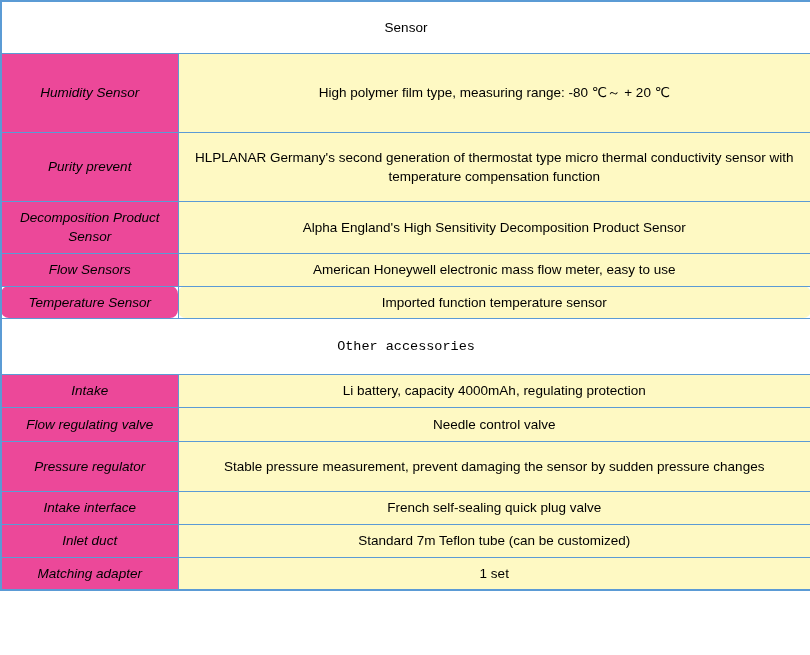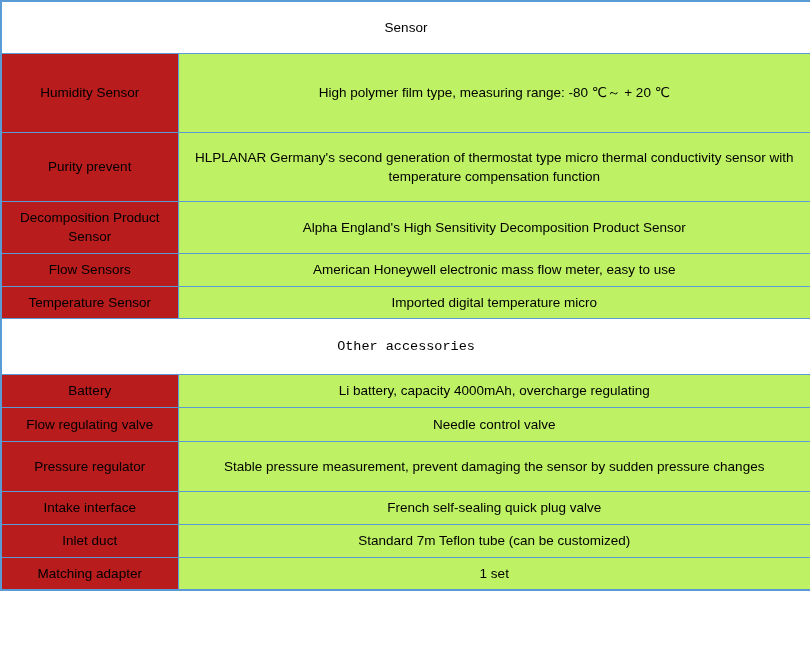--- a/index.html
+++ b/index.html
@@ -23,33 +23,34 @@
     line-height: 19px;
     padding: 2px 6px;
     overflow: hidden;
   }
   td.section-header {
     background: #ffffff;
     font-size: 14px;
     margin-left: 16px;
   }
   td.label-cell {
-    background: #b91c1c;
+    background: #ec4899;
     width: 177px;
+    font-style: italic;
   }
   td.value-cell {
-    background: #bef264;
+    background: #fef9c3;
     margin-left: 15px;
   }
   
   tr.r-h52  td { height: 52px; }
   tr.r-h79  td { height: 79px; }
   tr.r-h69  td { height: 69px; }
   tr.r-h33  td { height: 33px; }
-  tr.r-h32  td { height: 32px; }
+  tr.r-h32  td { height: 32px; border-radius: 8px; }
   tr.r-h56  td { height: 56px; font-family: Liberation Mono, monospace; }
   tr.r-h34  td { height: 34px; }
   tr.r-h50  td { height: 50px; }
 </style>
 </head>
 <body>
 
 <table class="spec-table">
   <colgroup>
     <col style="width:177px">
@@ -76,30 +77,30 @@
       <td class="value-cell">Alpha England's High Sensitivity Decomposition Product Sensor</td>
     </tr>
 
     <tr class="r-h33">
       <td class="label-cell">Flow Sensors</td>
       <td class="value-cell">American Honeywell electronic mass flow meter, easy to use</td>
     </tr>
 
     <tr class="r-h32">
       <td class="label-cell">Temperature Sensor</td>
-      <td class="value-cell">Imported digital temperature micro</td>
+      <td class="value-cell">Imported function temperature sensor</td>
     </tr>
 
     <tr class="r-h56">
       <td class="section-header" colspan="2">Other accessories</td>
     </tr>
 
     <tr class="r-h33">
-      <td class="label-cell">Battery</td>
-      <td class="value-cell">Li battery, capacity 4000mAh, overcharge regulating</td>
+      <td class="label-cell">Intake</td>
+      <td class="value-cell">Li battery, capacity 4000mAh, regulating protection</td>
     </tr>
 
     <tr class="r-h34">
       <td class="label-cell">Flow regulating valve</td>
       <td class="value-cell">Needle control valve</td>
     </tr>
 
     <tr class="r-h50">
       <td class="label-cell">Pressure regulator</td>
       <td class="value-cell">Stable pressure measurement, prevent damaging the sensor by sudden pressure changes</td>

